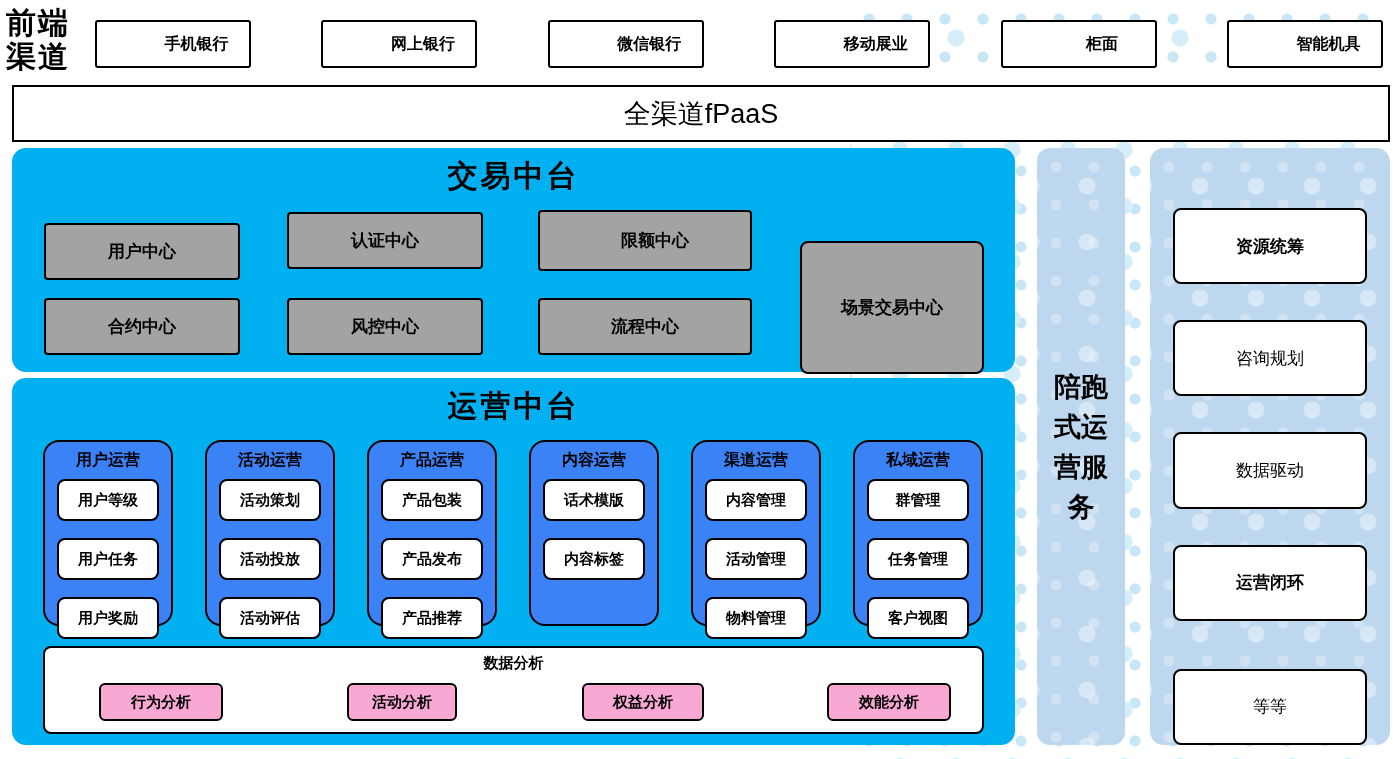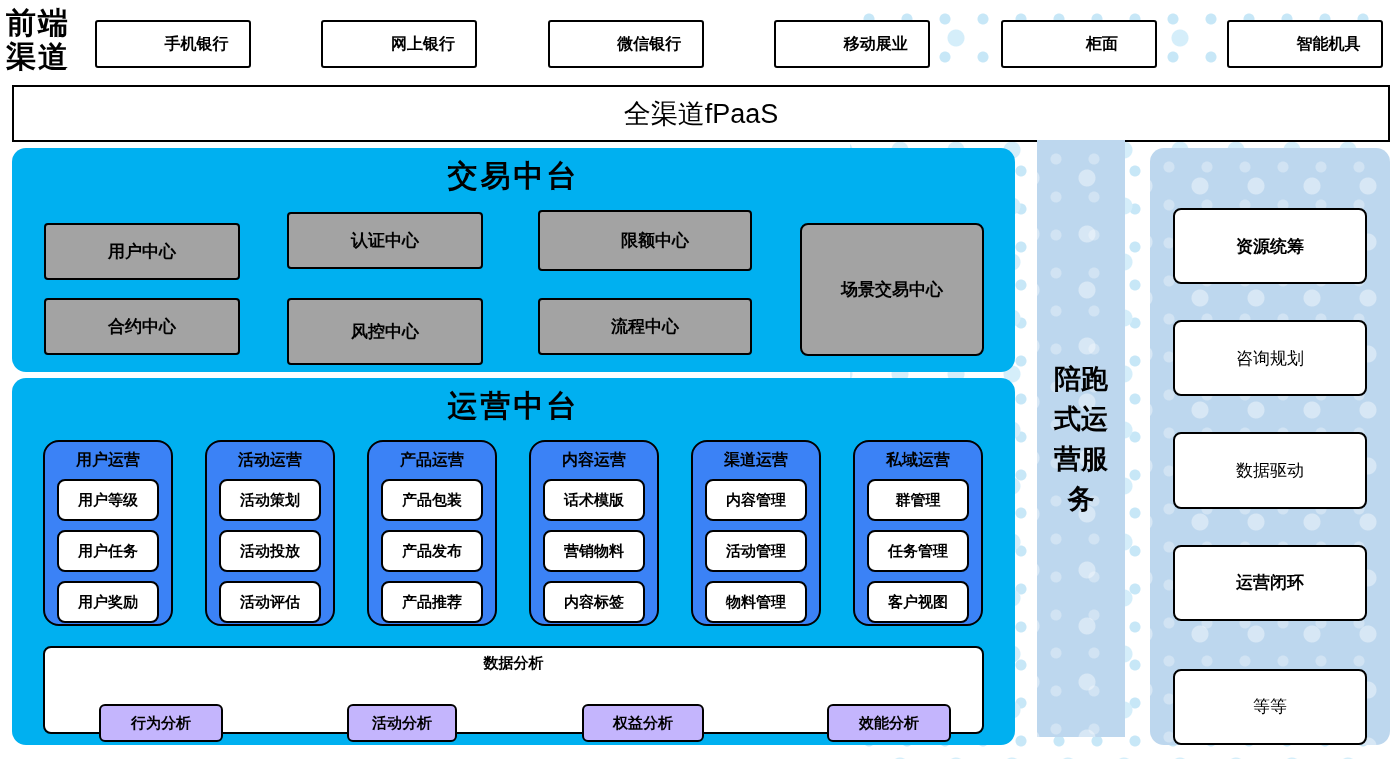--- a/index.html
+++ b/index.html
@@ -39,38 +39,38 @@
   .wbox{position:absolute;background:#a3a3a3;border:2px solid var(--bd);border-radius:4px;
     display:flex;align-items:center;justify-content:center;font-size:17px;font-weight:600;}
 
   .trade{left:12px;top:148px;width:1003px;height:224px;}
   .ops{left:12px;top:378px;width:1003px;height:367px;}
 
   .groups{position:absolute;left:31px;top:62px;display:flex;gap:32px;}
   .group{width:130px;height:186px;background:#3b82f6;border:2px solid var(--bd);border-radius:16px;
     display:flex;flex-direction:column;align-items:center;padding-top:8px;}
   .group-h{font-size:16px;font-weight:600;margin-bottom:8px;}
-  .group-items{display:flex;flex-direction:column;gap:9px;}
+  .group-items{display:flex;flex-direction:column;gap:17px;}
   .gi{width:102px;height:42px;background:#fff;border:2px solid var(--bd);border-radius:8px;
     display:flex;align-items:center;justify-content:center;font-size:15px;font-weight:600;}
 
   .analysis{position:absolute;left:31px;top:268px;width:941px;height:88px;background:#fff;
     border:2px solid var(--bd);border-radius:8px;}
   .analysis-title{position:absolute;top:6px;left:0;right:0;text-align:center;font-size:15px;font-weight:600;}
-  .ai{position:absolute;top:35px;height:38px;background:#c4b5fd;border:2px solid var(--bd);border-radius:6px;
-    display:flex;align-items:center;justify-content:center;font-size:15px;font-weight:600;margin-top:21px;}
+  .ai{position:absolute;top:35px;height:38px;background:#f9a8d4;border:2px solid var(--bd);border-radius:6px;
+    display:flex;align-items:center;justify-content:center;font-size:15px;font-weight:600;}
 
   .lb-panel{background-color:var(--lblue);
     background-image:
       radial-gradient(circle, rgba(255,255,255,.40) 8px, transparent 9px),
       radial-gradient(circle, rgba(255,255,255,.30) 5px, transparent 6px);
     background-size:56px 56px,38px 38px;
     background-position:22px 10px,0 0;}
 
-  .runner{left:1037px;top:140px;width:88px;height:597px;border-radius:0;
+  .runner{left:1037px;top:148px;width:88px;height:597px;border-radius:13px;
     display:flex;align-items:center;justify-content:center;}
   .runner-text{width:58px;font-size:27px;font-weight:600;line-height:40px;text-align:center;
     word-break:break-all;}
 
   .rightpanel{left:1150px;top:148px;width:240px;height:597px;border-radius:14px;
     display:flex;flex-direction:column;align-items:center;padding-top:32px;gap:36px;}
   .rp-box{width:194px;height:78px;background:#fff;border:2px solid var(--bd);border-radius:8px;
     display:flex;align-items:center;justify-content:center;font-size:17px;}
 </style>
 </head>
@@ -97,23 +97,23 @@
   <div class="layer fpaas">
     <span>全渠道fPaaS</span>
   </div>
 
   <div class="layer panel trade">
     <div class="panel-title serif-title">交易中台</div>
     <div class="wbox" style="left:32px;top:75px;width:196px;height:57px;">用户中心</div>
     <div class="wbox" style="left:275px;top:64px;width:196px;height:57px;">认证中心</div>
     <div class="wbox" style="left:526px;top:62px;width:214px;height:61px;padding-left:20px;">限额中心</div>
     <div class="wbox" style="left:32px;top:150px;width:196px;height:57px;">合约中心</div>
-    <div class="wbox" style="left:275px;top:150px;width:196px;height:67px;">风控中心</div>
+    <div class="wbox" style="left:275px;top:150px;width:196px;height:57px;">风控中心</div>
     <div class="wbox" style="left:526px;top:150px;width:214px;height:57px;">流程中心</div>
-    <div class="wbox" style="left:788px;top:75px;width:184px;height:133px;border-radius:8px;">场景交易中心</div>
+    <div class="wbox" style="left:788px;top:93px;width:184px;height:133px;border-radius:8px;">场景交易中心</div>
   </div>
 
   <div class="layer panel ops">
     <div class="panel-title serif-title">运营中台</div>
 
     <div class="groups">
       <div class="group">
         <div class="group-h">用户运营</div>
         <div class="group-items">
           <div class="gi">用户等级</div>
@@ -134,21 +134,20 @@
         <div class="group-items">
           <div class="gi">产品包装</div>
           <div class="gi">产品发布</div>
           <div class="gi">产品推荐</div>
         </div>
       </div>
       <div class="group">
         <div class="group-h">内容运营</div>
         <div class="group-items">
           <div class="gi">话术模版</div>
-          <div class="gi">营销物料</div>
           <div class="gi">内容标签</div>
         </div>
       </div>
       <div class="group">
         <div class="group-h">渠道运营</div>
         <div class="group-items">
           <div class="gi">内容管理</div>
           <div class="gi">活动管理</div>
           <div class="gi">物料管理</div>
         </div>

